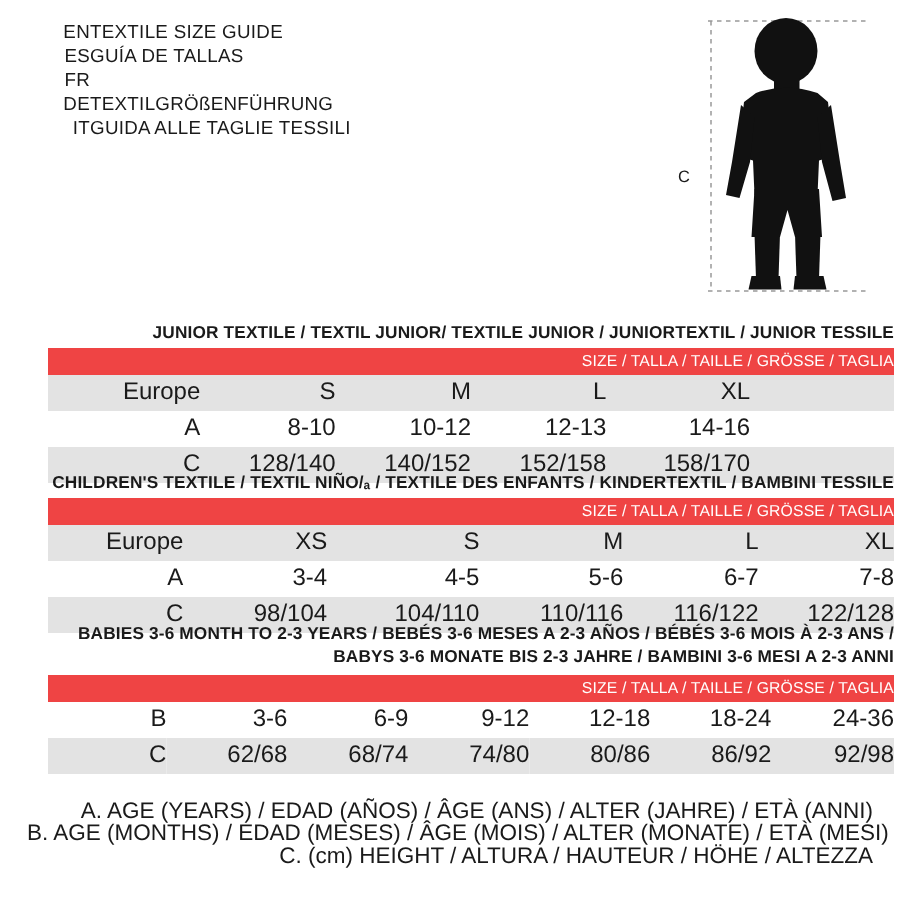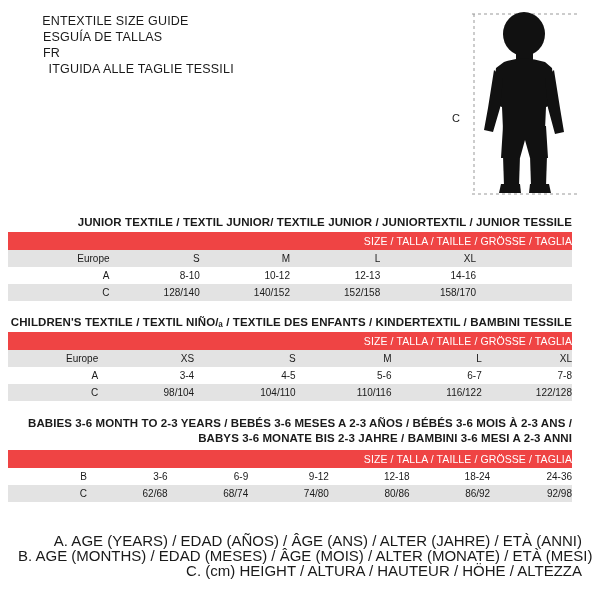--- a/index.html
+++ b/index.html
@@ -64,42 +64,42 @@
     position: absolute;
     left: 0px;
     top: 104px;
     font-size: 11px;
     color: #1a1a1a;
   }
 
   
   .section {
     position: absolute;
-    left: 8px;
+    left: 32px;
     width: 564px;
   }
   .section-title {
     font-size: 11.5px;
     font-weight: bold;
     color: #1a1a1a;
     padding: 2px 0 4px 0;
     letter-spacing: 0.1px;
     white-space: nowrap;
   }
   .section-title.multiline {
     line-height: 15px;
     white-space: normal;
   }
   table.size-table {
     border-collapse: collapse;
     width: 100%;
     table-layout: fixed;
   }
   table.size-table td {
-    font-size: 10px;
+    font-size: 16px;
     padding: 3px 0 3px 6px;
     color: #1a1a1a;
     border: none;
     vertical-align: middle;
   }
   tr.head-row td {
     background: #ef4444;
     color: #ffffff;
     font-size: 10.5px;
     letter-spacing: 0.1px;
@@ -133,20 +133,24 @@
     <div class="header-row">
       <span class="lang-code">EN</span>
       <span class="lang-title">TEXTILE SIZE GUIDE</span>
     </div>
     <div class="header-row">
       <span class="lang-code">ES</span>
       <span class="lang-title">GUÍA DE TALLAS</span>
     </div>
     <div class="header-row">
       <span class="lang-code">FR</span>
+    </div>
+    <div class="header-row">
+      <span class="lang-code">DE</span>
+      <span class="lang-title">TEXTILGRÖßENFÜHRUNG</span>
     </div>
     <div class="header-row">
       <span class="lang-code">IT</span>
       <span class="lang-title">GUIDA ALLE TAGLIE TESSILI</span>
     </div>
   </div>
 
   <div class="figure-area">
     <span class="c-marker">C</span>
     <svg class="figure-svg" width="110" height="192" viewBox="0 0 110 192">

